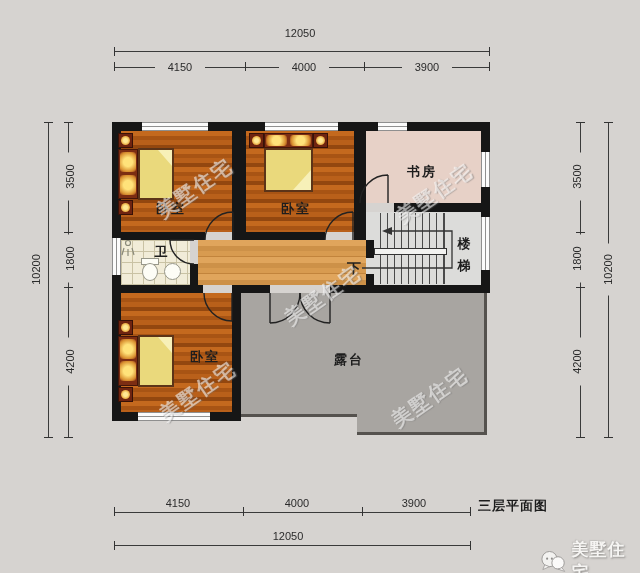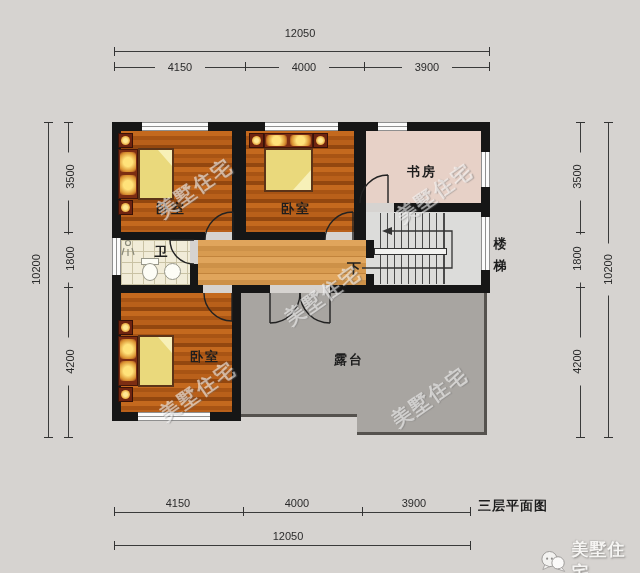--- a/index.html
+++ b/index.html
@@ -139,21 +139,21 @@
     </g>
   </svg>
 
   <div class="rlabel" style="left:146px;top:200px;width:50px;">卧室</div>
   <div class="rlabel" style="left:271px;top:200px;width:50px;">卧室</div>
   <div class="rlabel" style="left:180px;top:348px;width:50px;">卧室</div>
   <div class="rlabel" style="left:397px;top:163px;width:50px;">书房</div>
   <div class="rlabel" style="left:324px;top:351px;width:50px;">露台</div>
   <div class="rlabel" style="left:152px;top:243px;width:18px;letter-spacing:0;">卫</div>
   <div class="rlabel" style="left:346px;top:260px;width:16px;letter-spacing:0;font-size:14px;">下</div>
-  <div class="rlabel" style="left:456px;top:233px;width:16px;height:44px;letter-spacing:0;line-height:22px;word-break:break-all;margin-left:36px;">楼梯</div>
+  <div class="rlabel" style="left:456px;top:233px;width:16px;height:44px;letter-spacing:0;line-height:22px;word-break:break-all;">楼梯</div>
 
   <div class="wm" style="left:151px;top:175px;">美墅住宅</div>
   <div class="wm" style="left:391px;top:180px;">美墅住宅</div>
   <div class="wm" style="left:279px;top:282px;">美墅住宅</div>
   <div class="wm" style="left:154px;top:378px;">美墅住宅</div>
   <div class="wm" style="left:386px;top:384px;">美墅住宅</div>
 
   <div class="dimline" style="left:114px;top:51px;width:375px;height:1px;"></div>
   <div class="tickV" style="left:114px;top:47px;"></div>
   <div class="tickV" style="left:489px;top:47px;"></div>

